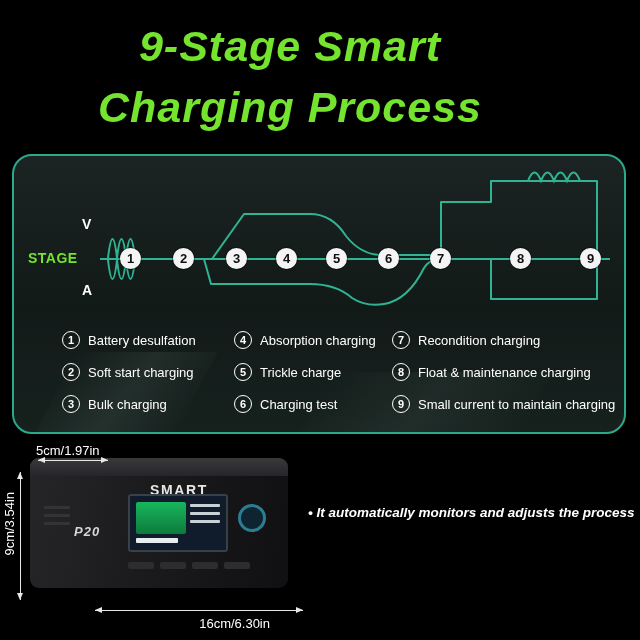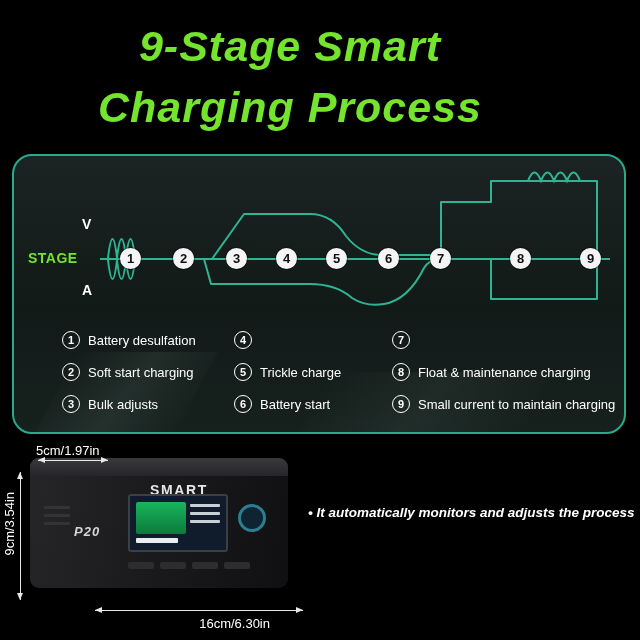--- a/index.html
+++ b/index.html
@@ -127,43 +127,45 @@
       <div class="stage-circle" style="left:566px">9</div>
     </div>
 
     <div class="legend">
       <div class="lg-item">
         <span class="lg-num">1</span>
         <span class="lg-label">Battery desulfation</span>
       </div>
       <div class="lg-item">
         <span class="lg-num">4</span>
+        <span class="lg-label">Absorption charging</span>
       </div>
       <div class="lg-item">
         <span class="lg-num">7</span>
+        <span class="lg-label">Recondition charging</span>
       </div>
       <div class="lg-item">
         <span class="lg-num">2</span>
         <span class="lg-label">Soft start charging</span>
       </div>
       <div class="lg-item">
         <span class="lg-num">5</span>
         <span class="lg-label">Trickle charge</span>
       </div>
       <div class="lg-item">
         <span class="lg-num">8</span>
         <span class="lg-label">Float &amp; maintenance charging</span>
       </div>
       <div class="lg-item">
         <span class="lg-num">3</span>
-        <span class="lg-label">Bulk adjusts</span>
+        <span class="lg-label">Bulk charging</span>
       </div>
       <div class="lg-item">
         <span class="lg-num">6</span>
-        <span class="lg-label">Battery start</span>
+        <span class="lg-label">Charging test</span>
       </div>
       <div class="lg-item">
         <span class="lg-num">9</span>
         <span class="lg-label">Small current to maintain charging</span>
       </div>
     </div>
   </div>
 
   <div>
 

